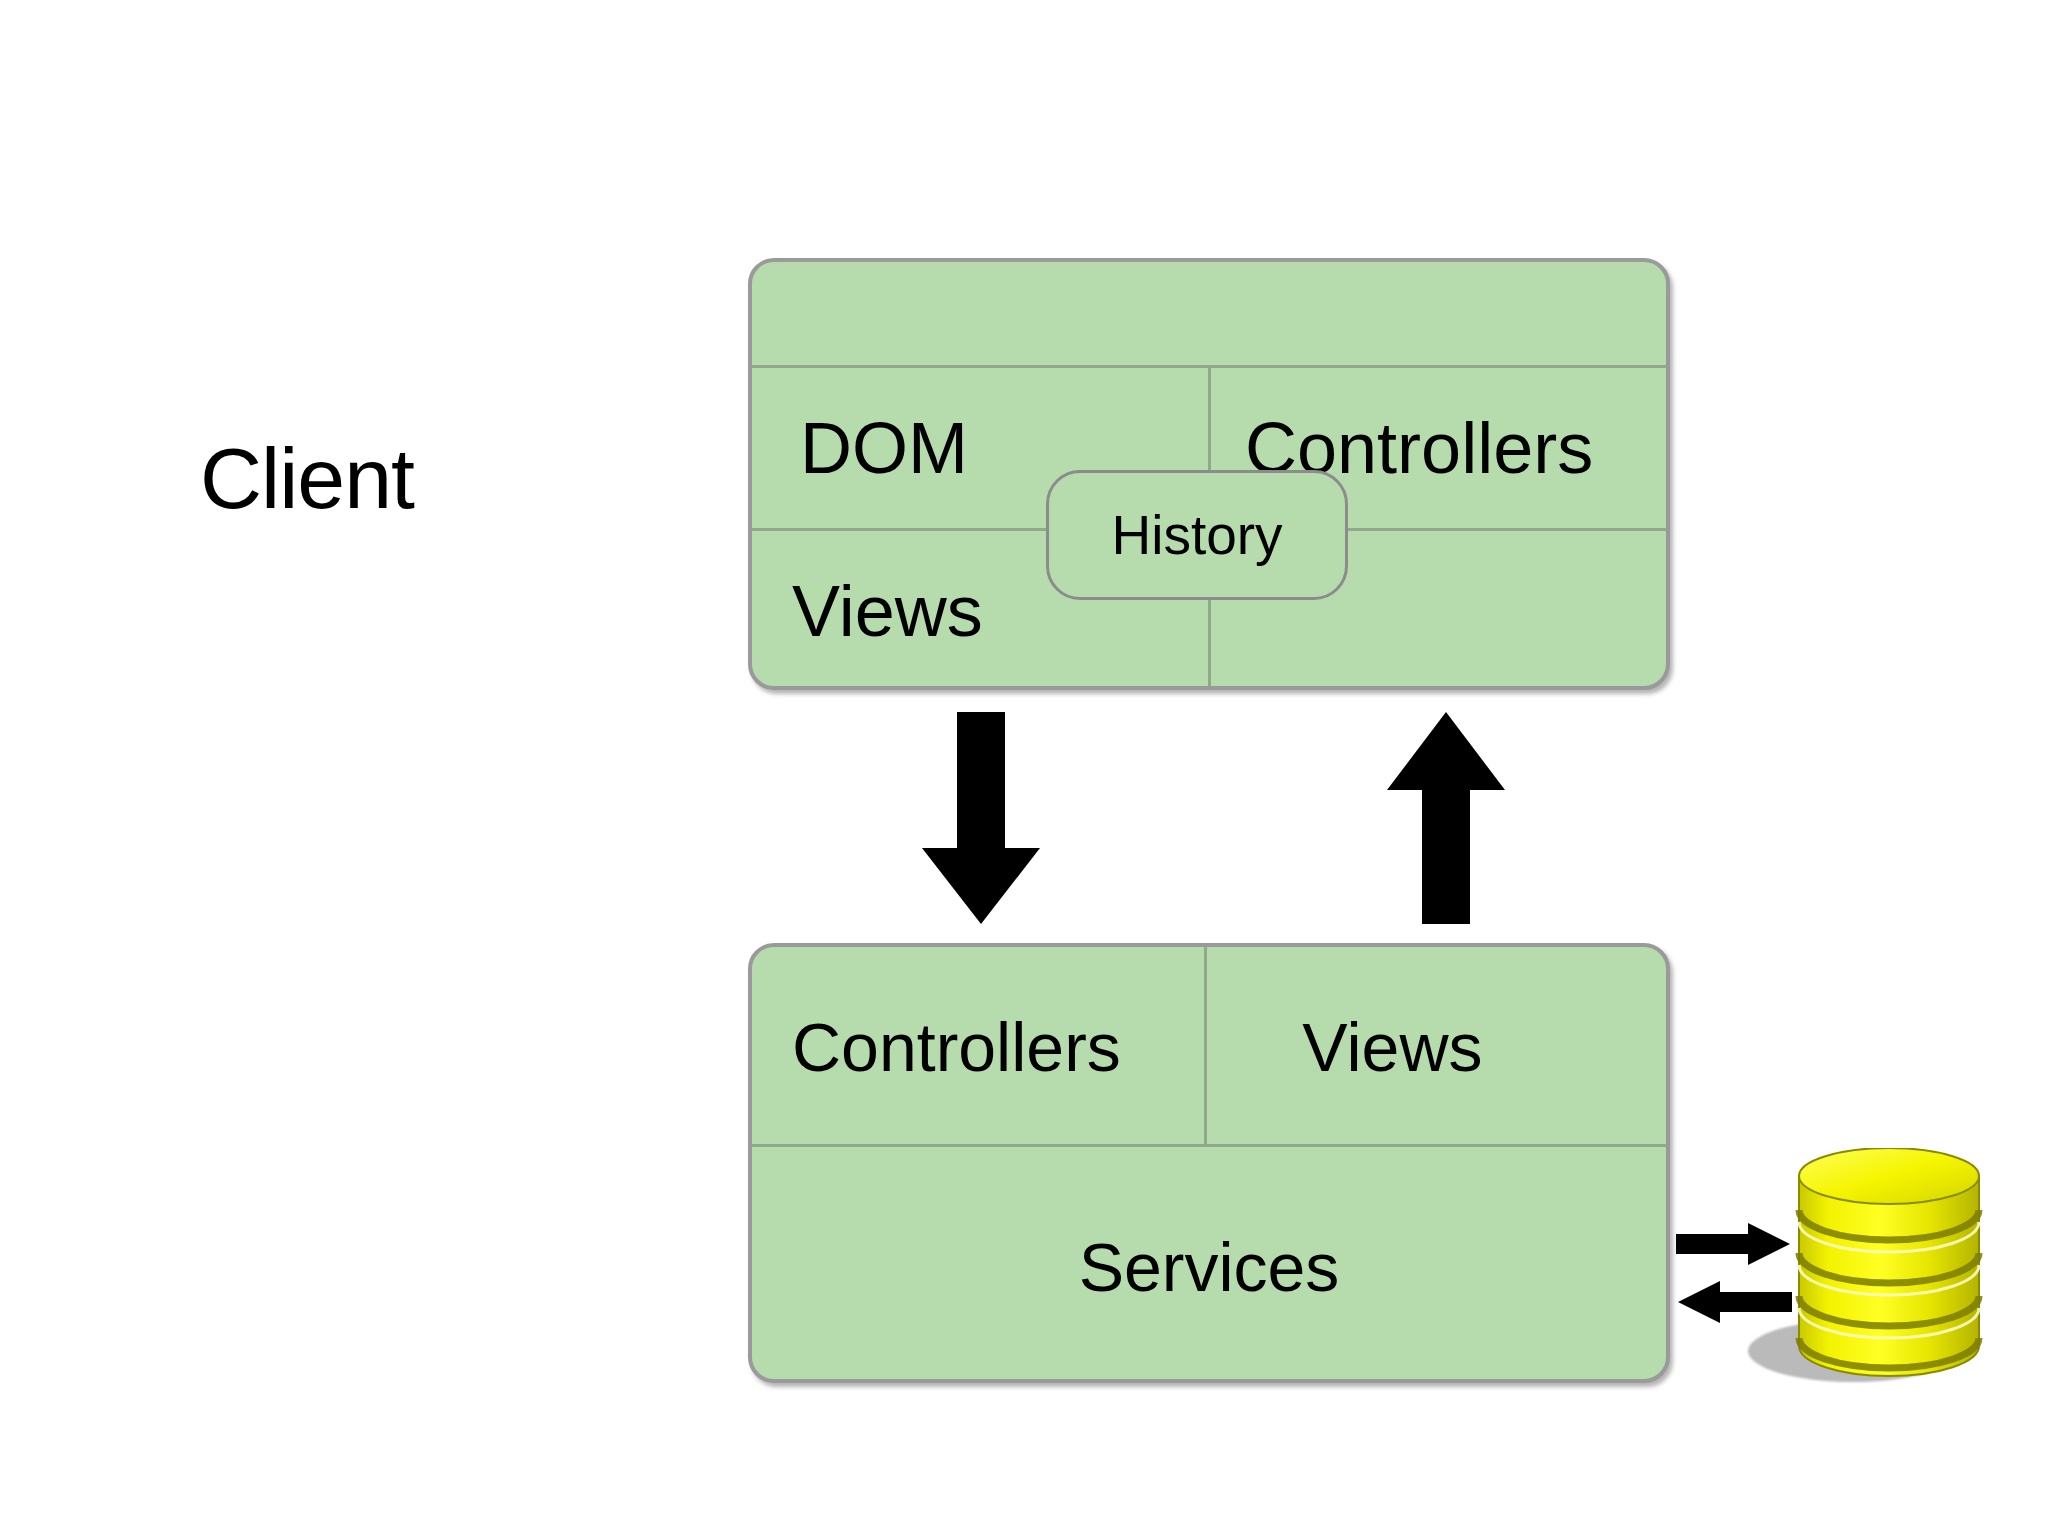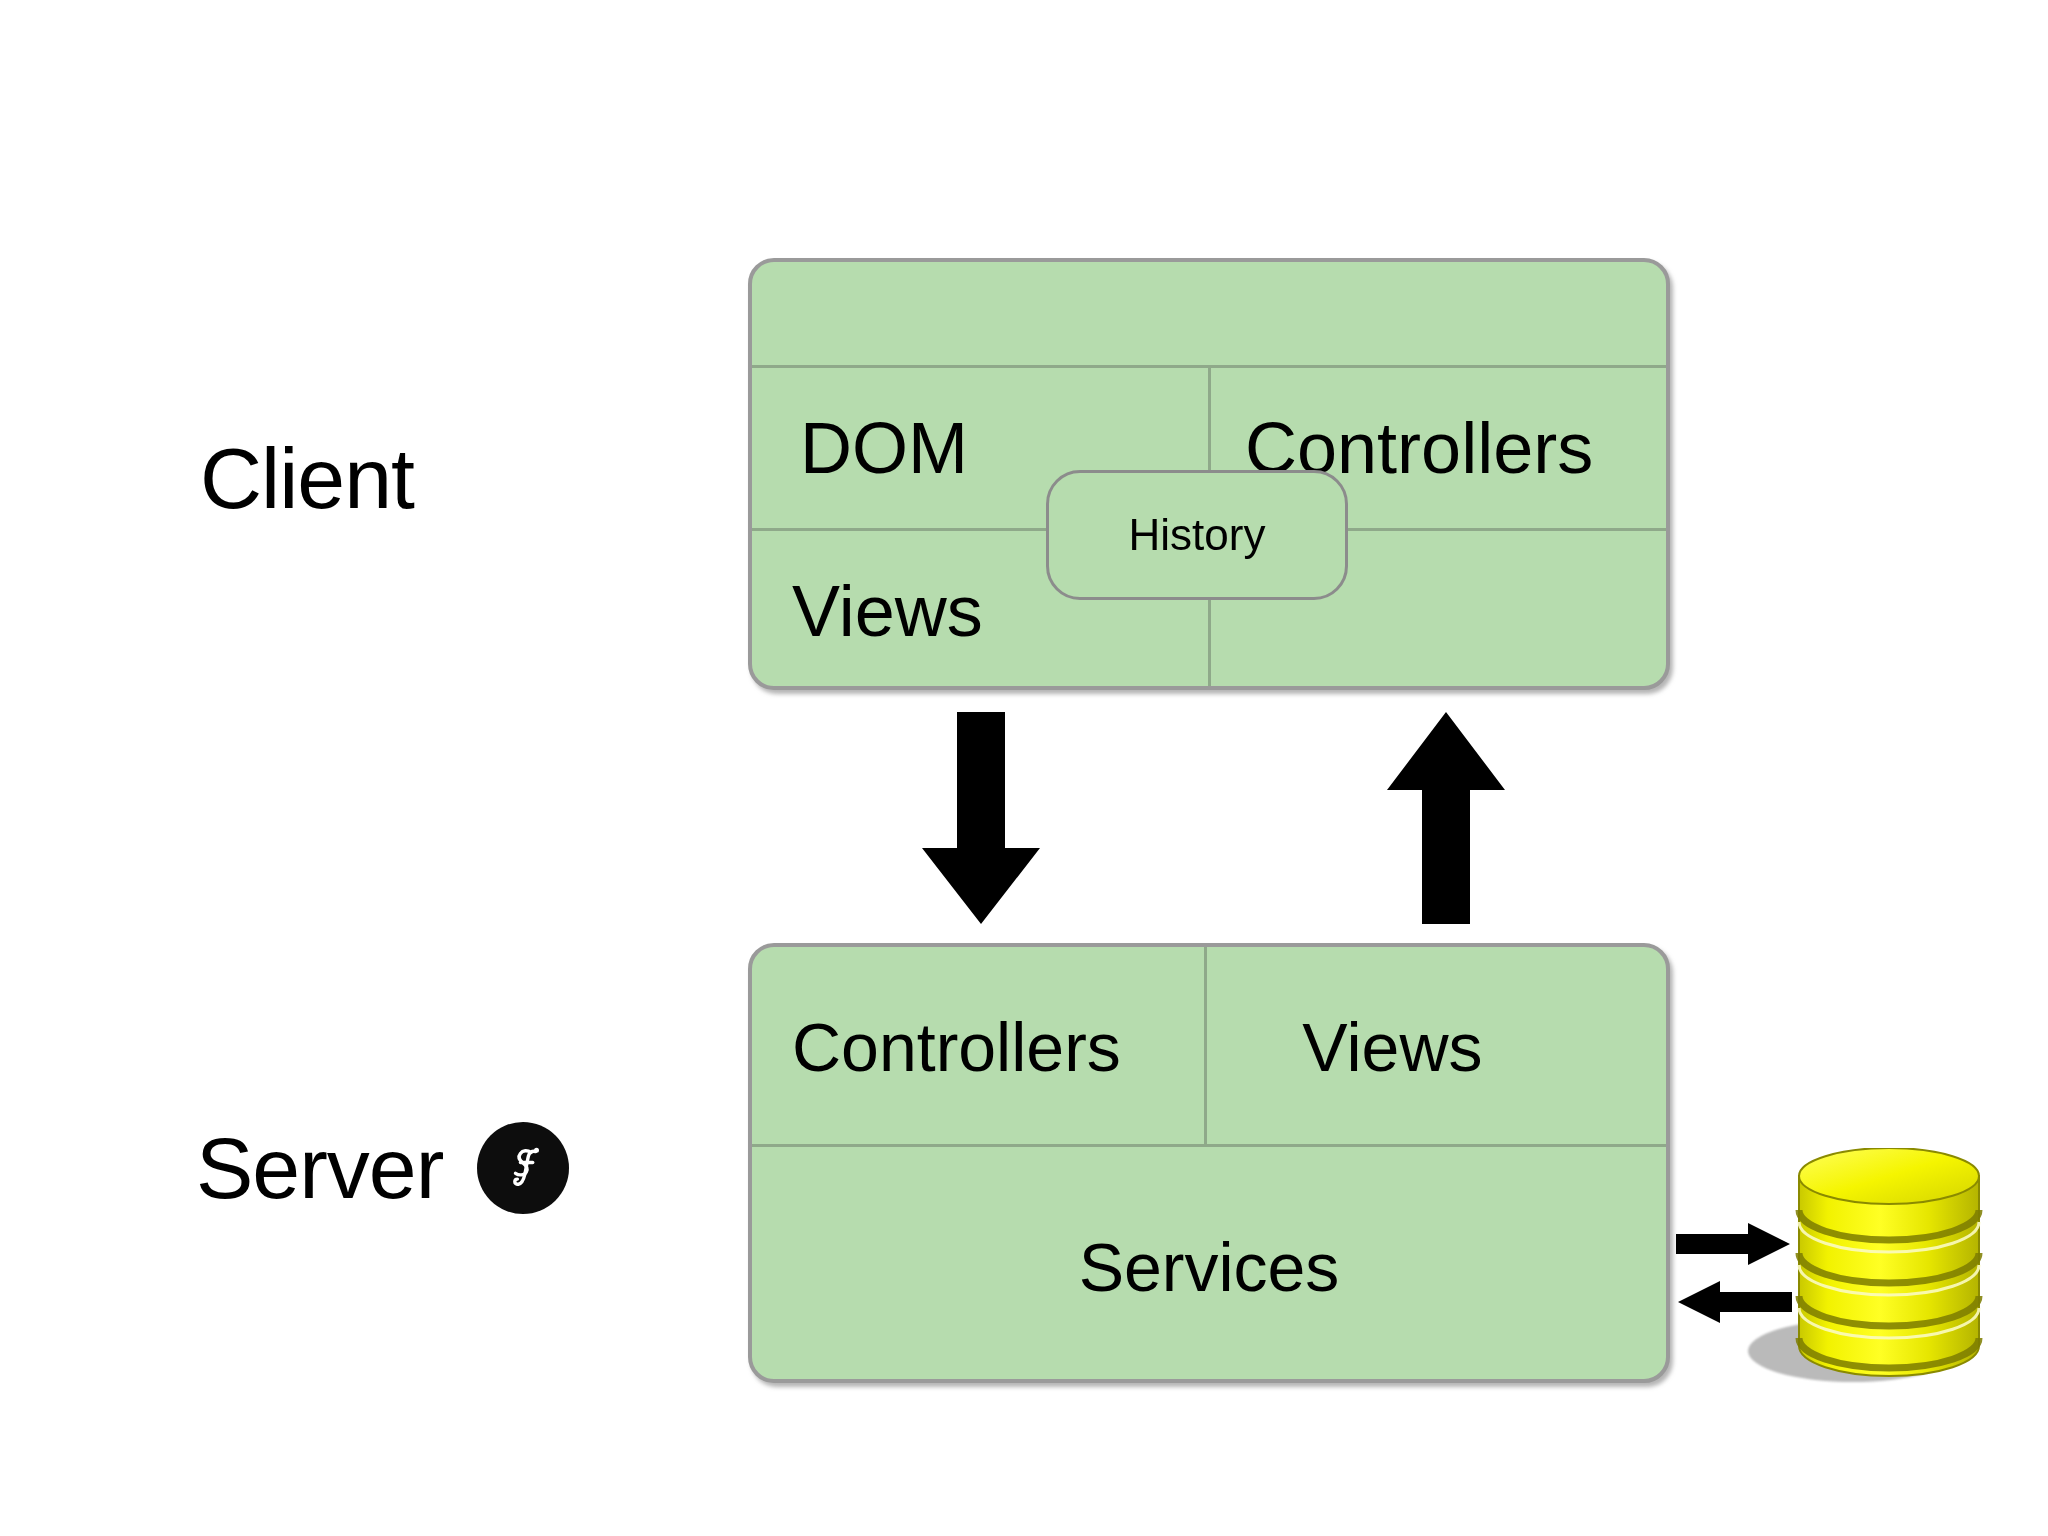--- a/index.html
+++ b/index.html
@@ -148,21 +148,21 @@
     height: 130px;
     background: #b6dcae;
     border: 3px solid #8c8c8c;
     border-radius: 34px;
     box-sizing: border-box;
     display: flex;
     align-items: center;
     justify-content: center;
     z-index: 6;
   }
-  #history-pill .cell-label { font-size: 44px; }
+  #history-pill .cell-label { font-size: 55px; }
 
   
   #server-top-row { top: 0; height: 200px; }
   #server-bot-row { top: 203px; height: 233px; justify-content: center; align-items: center; text-align: center; }
   #server-top-row .cell-label { font-size: 68px; }
   #server-bot-row .cell-label { font-size: 68px; }
   #srv-controllers-cell { width: 457px; justify-content: flex-start; padding-left: 40px; }
   #srv-views-cell { width: 462px; justify-content: flex-start; padding-left: 96px; }
 
   
@@ -199,36 +199,20 @@
   #db-arrow-in  { left: 1676px; top: 1222px; }
   #db-arrow-out { left: 1676px; top: 1280px; }
 </style>
 </head>
 <body>
 
 <div class="stage">
 
   <div class="tier-label" id="client-label">Client</div>
 
-  <div id="server-row">
-    <div class="tier-label" id="server-label">Server</div>
-    <div class="symfony-logo">
-      <svg width="68" height="68" viewBox="0 0 68 68" aria-hidden="true">
-        <g fill="none" stroke="#ffffff" stroke-width="3.4" stroke-linecap="round">
-
-          <path d="M42 18.5c-3.6-2.6-8.2-2.3-10.6 0.9-2.6 3.4-0.7 7 2.6 9.6 3.4 2.7 5.6 5.6 3.3 9.1-2.3 3.4-7.3 3.6-10.8 1.2"></path>
-
-          <path d="M46.5 17.5c-3.7-0.9-6.2 0.9-7.1 4.6-1.4 5.6-2.3 12.6-3.6 18.3-1.4 6.2-3.3 9.4-6.4 9.8-2.2 0.3-3.6-0.9-3.6-2.5 0-1.6 1.2-2.6 2.6-2.6"></path>
-
-          <path d="M31.5 28.5h12.2"></path>
-        </g>
-        <circle cx="47.5" cy="16.2" r="2.5" fill="#ffffff"></circle>
-      </svg>
-    </div>
-  </div>
 
   <div class="arch-box" id="client-box">
 
     <div class="hrule" style="top:103px;"></div>
 
     <div class="box-row" id="client-mid-row">
       <div class="cell cell-left" id="dom-cell">
         <span class="cell-label">DOM</span>
       </div>
       <div class="cell cell-right" id="controllers-cell">

